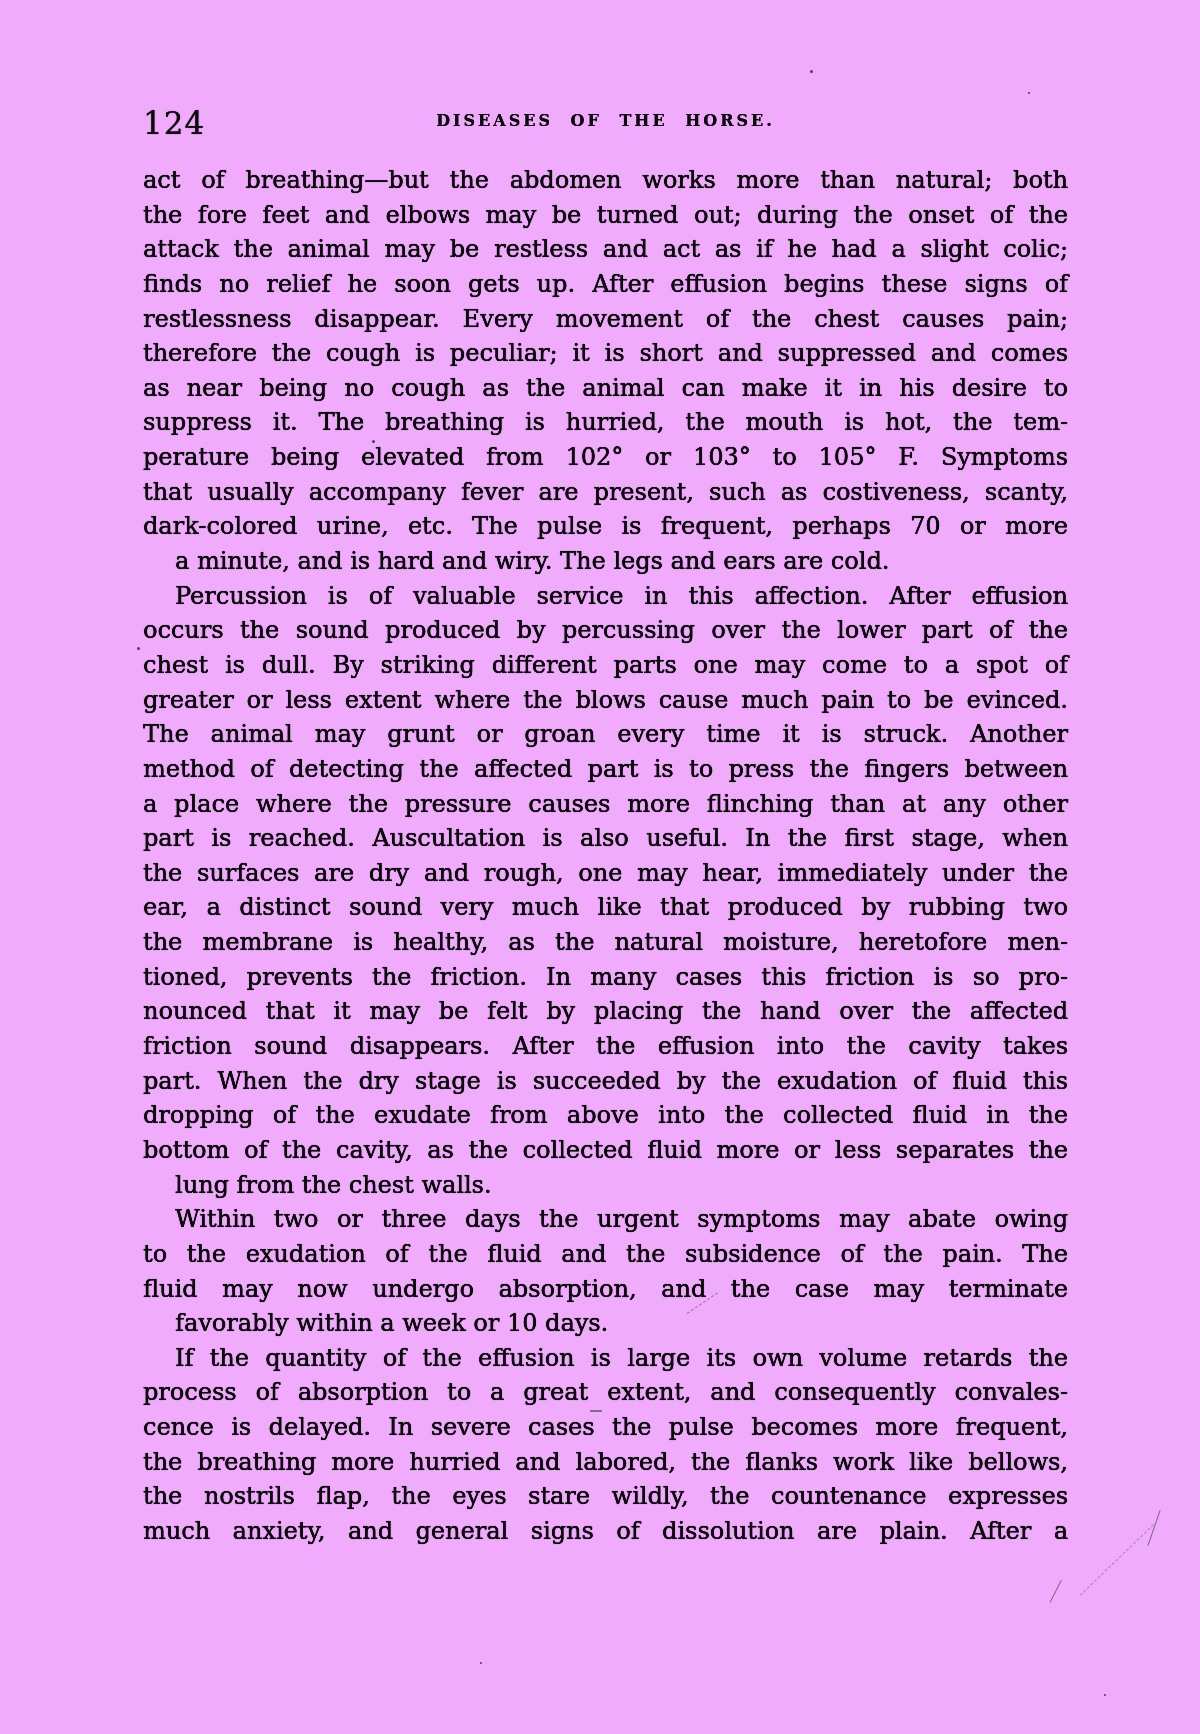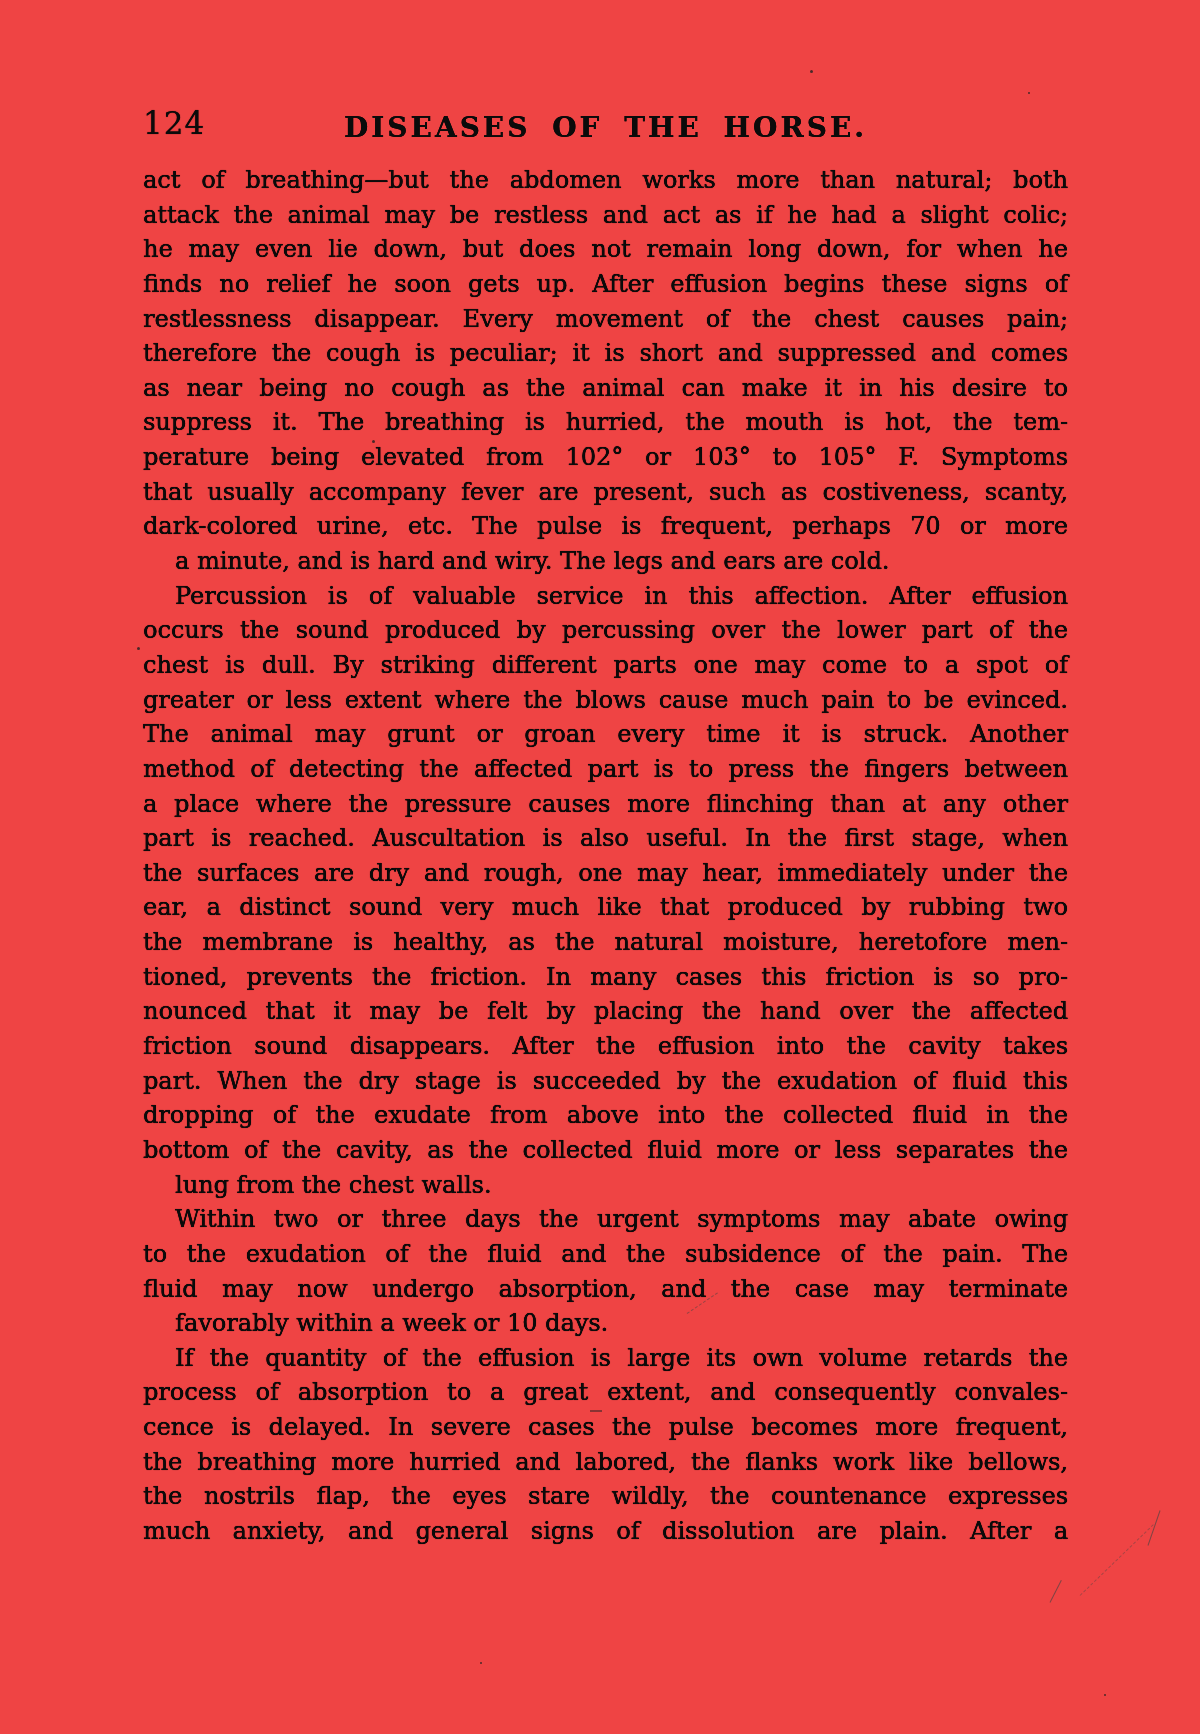--- a/index.html
+++ b/index.html
@@ -4,21 +4,21 @@
 <style>
   html, body {
     margin: 0;
     padding: 0;
     background: #ffffff;
   }
   #page {
     position: relative;
     width: 1200px;
     height: 1734px;
-    background: #ef4444;
+    background: #f0abfc;
     overflow: hidden;
     font-family: "DejaVu Serif", serif;
     color: #0b0b0b;
   }
   
   #running-head {
     position: absolute;
     top: 106px;
     left: 143px;
     width: 925px;
@@ -31,21 +31,21 @@
     font-size: 31px;
     line-height: 34px;
     letter-spacing: 1px;
     text-shadow: 0 0 0.8px #000;
   }
   #head-title {
     position: absolute;
     left: 50%;
     transform: translateX(-50%);
     top: 5px;
-    font-size: 28px;
+    font-size: 16px;
     font-weight: bold;
     letter-spacing: 3px;
     word-spacing: 9px;
     white-space: nowrap;
     text-shadow: 0 0 0.6px #000;
   }
   
   #body-text {
     position: absolute;
     left: 143px;
@@ -84,22 +84,22 @@
 
 <div id="page">
 
   <div id="running-head">
     <span id="folio">124</span>
     <span id="head-title">DISEASES OF THE HORSE.</span>
   </div>
 
   <div id="body-text">
       <div class="tl">act of breathing—but the abdomen works more than natural; both</div>
+      <div class="tl">the fore feet and elbows may be turned out; during the onset of the</div>
       <div class="tl">attack the animal may be restless and act as if he had a slight colic;</div>
-      <div class="tl">he may even lie down, but does not remain long down, for when he</div>
       <div class="tl">finds no relief he soon gets up.  After effusion begins these signs of</div>
       <div class="tl">restlessness disappear.  Every movement of the chest causes pain;</div>
       <div class="tl">therefore the cough is peculiar; it is short and suppressed and comes</div>
       <div class="tl">as near being no cough as the animal can make it in his desire to</div>
       <div class="tl">suppress it.  The breathing is hurried, the mouth is hot, the tem-</div>
       <div class="tl">perature being elevated from 102° or 103° to 105° F.  Symptoms</div>
       <div class="tl">that usually accompany fever are present, such as costiveness, scanty,</div>
       <div class="tl">dark-colored urine, etc.  The pulse is frequent, perhaps 70 or more</div>
       <div class="tl end">a minute, and is hard and wiry.  The legs and ears are cold.</div>
       <div class="tl ind">Percussion is of valuable service in this affection.  After effusion</div>

